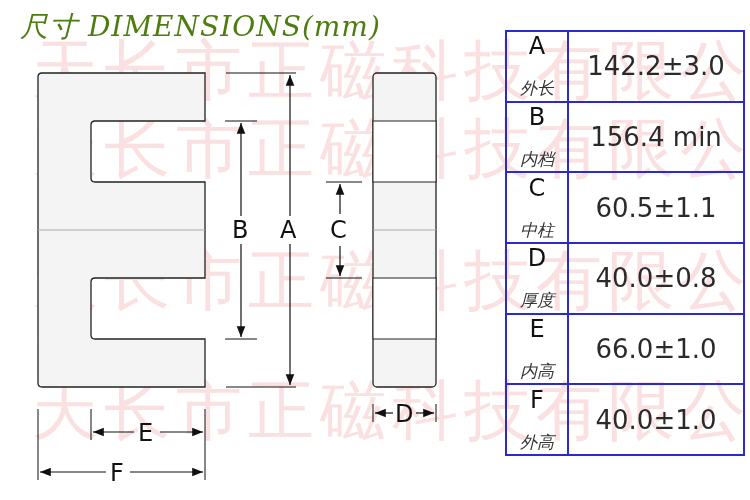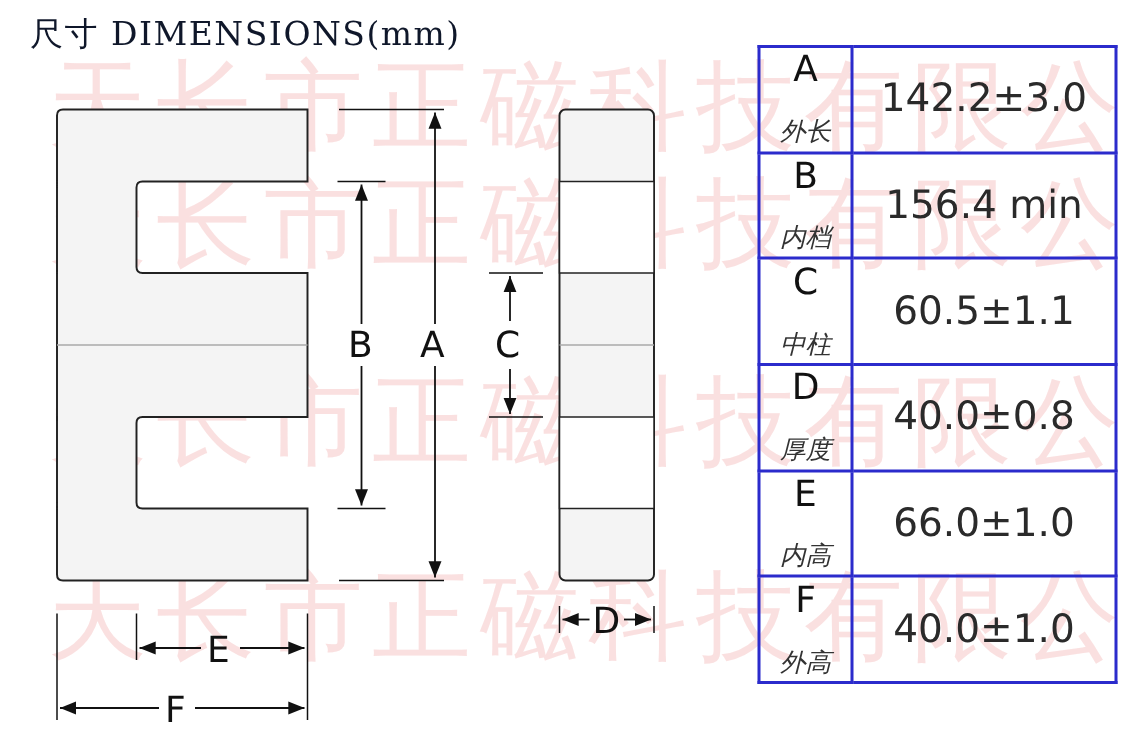--- a/index.html
+++ b/index.html
@@ -4,21 +4,21 @@
   <style>
     html, body { margin: 0; padding: 0; }
     body {
       width: 750px; height: 500px; position: relative; overflow: hidden;
       background: #ffffff;
       font-family: "DejaVu Sans", sans-serif;
     }
     .title {
       position: absolute; left: 20px; top: 8px;
       font-family: "DejaVu Serif", "Liberation Serif", serif;
-      font-size: 22px; color: #0f172a; letter-spacing: 1px; z-index: 3;
+      font-size: 28px; color: #4d7c0f; letter-spacing: 1px; z-index: 3; font-style: italic;
     }
     .watermark-row {
       position: absolute; left: 8px; width: 740px;
       font-family: Liberation Mono, monospace;
       font-size: 66px; color: #f6c8c8; letter-spacing: 6px;
       white-space: nowrap; z-index: 1; opacity: 0.55; pointer-events: none; margin-left: 24px;
     }
     svg.drawing { position: absolute; left: 0; top: 0; z-index: 2; }
     .dim-label {
       position: absolute; font-family: "DejaVu Sans", sans-serif;

